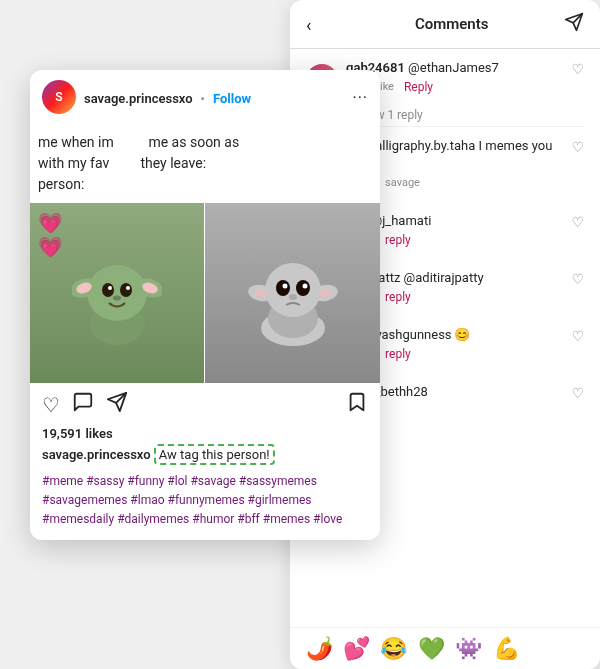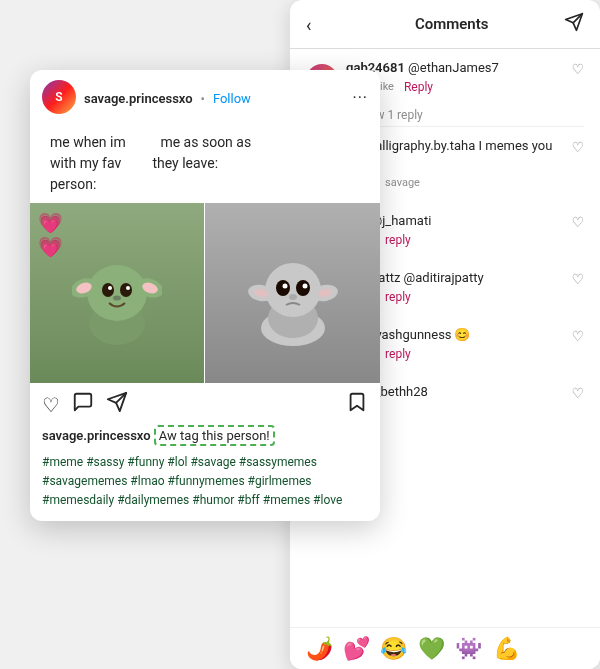--- a/index.html
+++ b/index.html
@@ -177,40 +177,40 @@
 
     .post-username {
       font-size: 13px;
       font-weight: 600;
       color: #262626;
     }
 
     .follow-btn {
       font-size: 13px;
       color: #0095f6;
-      font-weight: 400;
+      font-weight: 700;
       cursor: pointer;
       text-align: right;
     }
 
     .dot-sep {
       font-size: 13px;
       color: #8e8e8e;
       margin: 0 4px;
     }
 
     .more-icon {
       font-size: 16px;
       color: #262626;
       cursor: pointer;
       letter-spacing: 1px;
     }
 
     .post-caption {
-      padding: 8px 20px;
+      padding: 8px 8px;
       font-size: 14px;
       color: #262626;
       line-height: 1.5;
     }
 
     .post-images {
       display: flex;
       width: 100%;
       height: 180px;
       overflow: hidden;
@@ -303,21 +303,21 @@
 
     .tag-highlight {
       border: 2px dashed #4caf50;
       border-radius: 4px;
       padding: 1px 3px;
     }
 
     .post-hashtags {
       padding: 4px 12px 10px;
       font-size: 12px;
-      color: #14532d;
+      color: #701a75;
       line-height: 1.6;
     }
   </style>
 </head>
 <body>
 
 <div class="comments-panel">
   <div class="comments-header">
     <span class="back-icon">‹</span>
     <span class="comments-header-title">Comments</span>
@@ -504,20 +504,21 @@
         <polygon points="22 2 15 22 11 13 2 9 22 2"></polygon>
       </svg>
     </span>
     <span class="bookmark-icon">
       <svg width="22" height="22" viewBox="0 0 24 24" fill="none" stroke="#262626" stroke-width="2" stroke-linecap="round" stroke-linejoin="round">
         <path d="M19 21l-7-5-7 5V5a2 2 0 0 1 2-2h10a2 2 0 0 1 2 2z"></path>
       </svg>
     </span>
   </div>
 
+  <div class="likes-count">19,591 likes</div>
 
   <div class="post-comment-line">
     <span class="post-comment-username">savage.princessxo </span><span class="tag-highlight">Aw tag this person!</span>
   </div>
 
   <div class="post-hashtags">
     <span>
       #meme #sassy #funny #lol #savage #sassymemes<br>
       #savagememes #lmao #funnymemes #girlmemes<br>
       #memesdaily #dailymemes #humor #bff #memes #love

